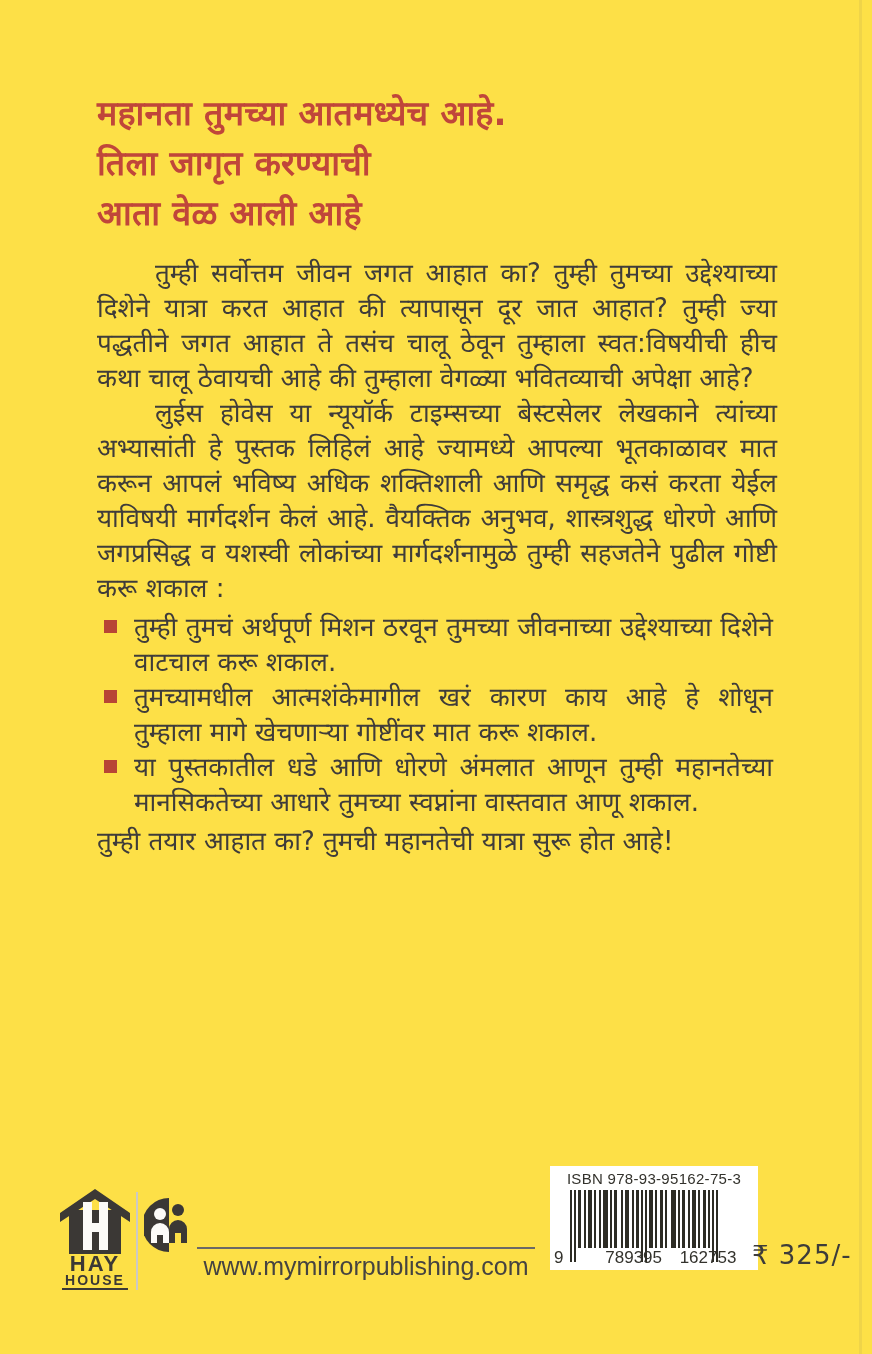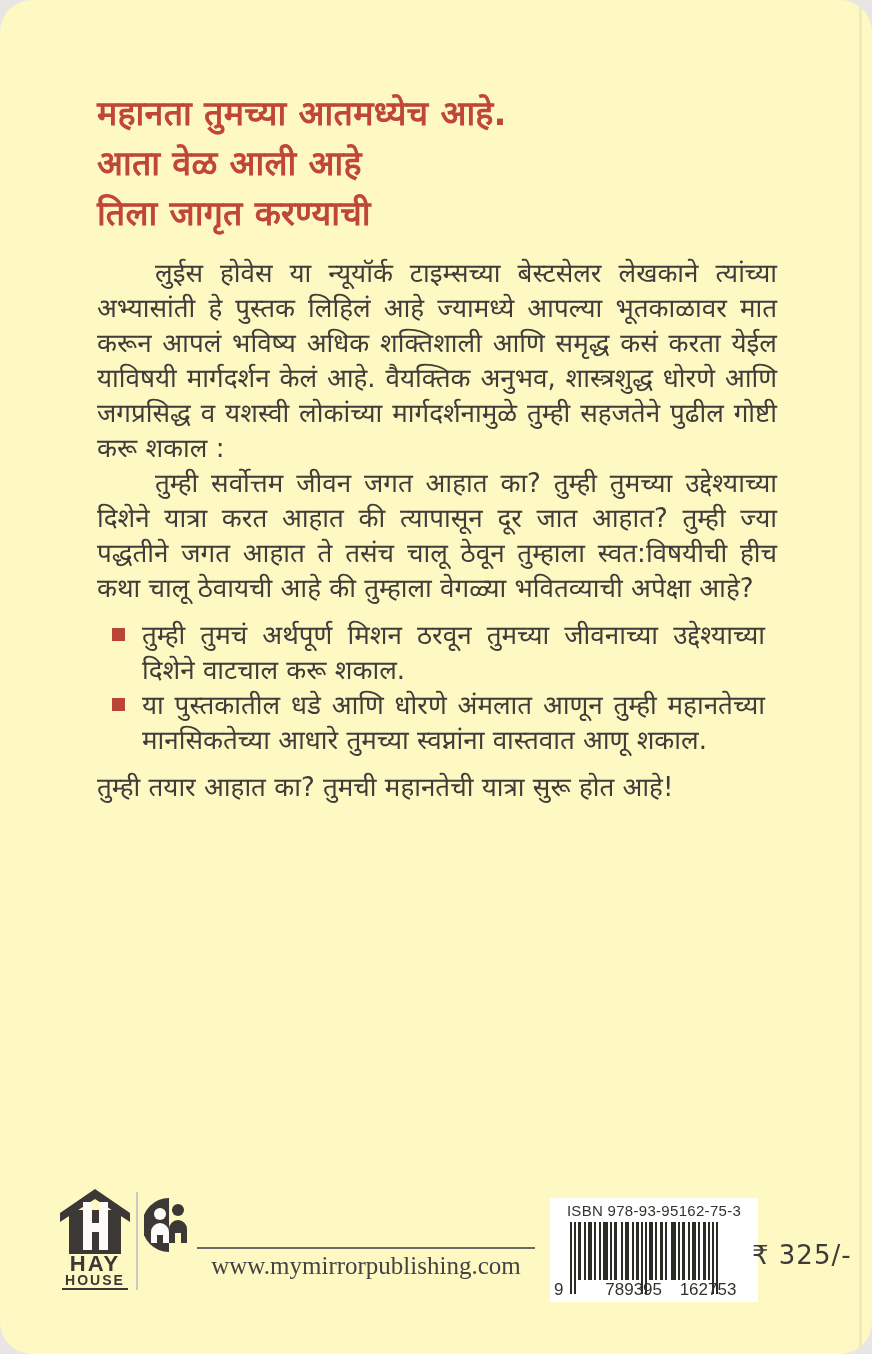--- a/index.html
+++ b/index.html
@@ -1,43 +1,42 @@
 <!DOCTYPE html>
 <html><head>
 <meta charset="utf-8">
 <style>
   html,body{margin:0;padding:0;background:#e8e6e2;}
   .page{
     position:relative;
     width:872px;height:1354px;
     margin:0 auto;
-    background:#fef9c3;
+    background:#fde047;
     overflow:hidden;
     font-family:"DejaVu Sans", sans-serif;
-    border-radius:32px;
   }
   .scan-edge{
     position:absolute;right:10px;top:0;width:3px;height:100%;
     background:rgba(120,110,100,0.10);
   }
   
   .headline{
     position:absolute;left:97px;top:88px;
     color:#c0463a;
     font-size:34px;font-weight:700;line-height:50px;
     letter-spacing:0.2px;
   }
   
   .copy{
     position:absolute;left:97px;top:256px;width:680px;
     color:#3f3c3a;
     font-size:26px;line-height:35px;
   }
   .copy p.para{margin:0;text-align:justify;text-indent:58px;}
-  ul.bullets{list-style:none;margin:12px;padding:0;}
+  ul.bullets{list-style:none;margin:4px;padding:0;}
   ul.bullets li{
     position:relative;padding-left:33px;margin:0;
     text-align:justify;
   }
   ul.bullets li .sq{
     position:absolute;left:3px;top:10px;
     width:13px;height:13px;background:#b84535;
   }
   .closing{margin:0;text-align:left;}
   
@@ -53,29 +52,28 @@
     font-size:28px;color:#4a4846;letter-spacing:0.3px;
     white-space:nowrap;
   }
   .publisher-rule{
     position:absolute;left:197px;top:1247px;
     width:338px;height:2px;background:#6b6966;
   }
   .website{
     position:absolute;left:197px;top:1252px;width:338px;
     text-align:center;
-    font-family:Liberation Serif, serif;
+    font-family:Liberation Sans, sans-serif;
     font-size:25px;color:#454341;
   }
   
   .barcode{
     position:absolute;left:550px;top:1166px;width:200px;
     background:#ffffff;
     padding:4px 4px 2px 4px;
-    margin-top:32px;
   }
   .isbn-label{
     font-family:"Liberation Sans", sans-serif;
     font-size:15px;color:#33322c;text-align:center;
     white-space:nowrap;letter-spacing:0.3px;
   }
   .bars{
     display:flex;align-items:flex-start;
     height:72px;margin-top:3px;padding-left:16px;
   }
@@ -98,34 +96,35 @@
   }
 </style>
 </head>
 <body>
 
 <div class="page">
   <div class="scan-edge"></div>
 
   <div class="headline">
     <div>महानता तुमच्या आतमध्येच आहे.</div>
+    <div>तिला जागृत करण्याची</div>
     <div>आता वेळ आली आहे</div>
-    <div>तिला जागृत करण्याची</div>
   </div>
 
   <div class="copy">
+    <p class="para">तुम्ही सर्वोत्तम जीवन जगत आहात का? तुम्ही तुमच्या उद्देश्याच्या दिशेने यात्रा करत आहात की त्यापासून दूर जात आहात? तुम्ही ज्या पद्धतीने जगत आहात ते तसंच चालू ठेवून तुम्हाला स्वत:विषयीची हीच कथा चालू ठेवायची आहे की तुम्हाला वेगळ्या भवितव्याची अपेक्षा आहे?</p>
     <p class="para">लुईस होवेस या न्यूयॉर्क टाइम्सच्या बेस्टसेलर लेखकाने त्यांच्या अभ्यासांती हे पुस्तक लिहिलं आहे ज्यामध्ये आपल्या भूतकाळावर मात करून आपलं भविष्य अधिक शक्तिशाली आणि समृद्ध कसं करता येईल याविषयी मार्गदर्शन केलं आहे. वैयक्तिक अनुभव, शास्त्रशुद्ध धोरणे आणि जगप्रसिद्ध व यशस्वी लोकांच्या मार्गदर्शनामुळे तुम्ही सहजतेने पुढील गोष्टी करू शकाल :</p>
-    <p class="para">तुम्ही सर्वोत्तम जीवन जगत आहात का? तुम्ही तुमच्या उद्देश्याच्या दिशेने यात्रा करत आहात की त्यापासून दूर जात आहात? तुम्ही ज्या पद्धतीने जगत आहात ते तसंच चालू ठेवून तुम्हाला स्वत:विषयीची हीच कथा चालू ठेवायची आहे की तुम्हाला वेगळ्या भवितव्याची अपेक्षा आहे?</p>
     <ul class="bullets">
       <li>
         <span class="sq"></span>
         <span>तुम्ही तुमचं अर्थपूर्ण मिशन ठरवून तुमच्या जीवनाच्या उद्देश्याच्या दिशेने वाटचाल करू शकाल.</span>
       </li>
       <li>
         <span class="sq"></span>
+        <span>तुमच्यामधील आत्मशंकेमागील खरं कारण काय आहे हे शोधून तुम्हाला मागे खेचणाऱ्या गोष्टींवर मात करू शकाल.</span>
       </li>
       <li>
         <span class="sq"></span>
         <span>या पुस्तकातील धडे आणि धोरणे अंमलात आणून तुम्ही महानतेच्या मानसिकतेच्या आधारे तुमच्या स्वप्नांना वास्तवात आणू शकाल.</span>
       </li>
     </ul>
     <p class="closing">तुम्ही तयार आहात का? तुमची महानतेची यात्रा सुरू होत आहे!</p>
   </div>
 
   <div class="hay-logo">

